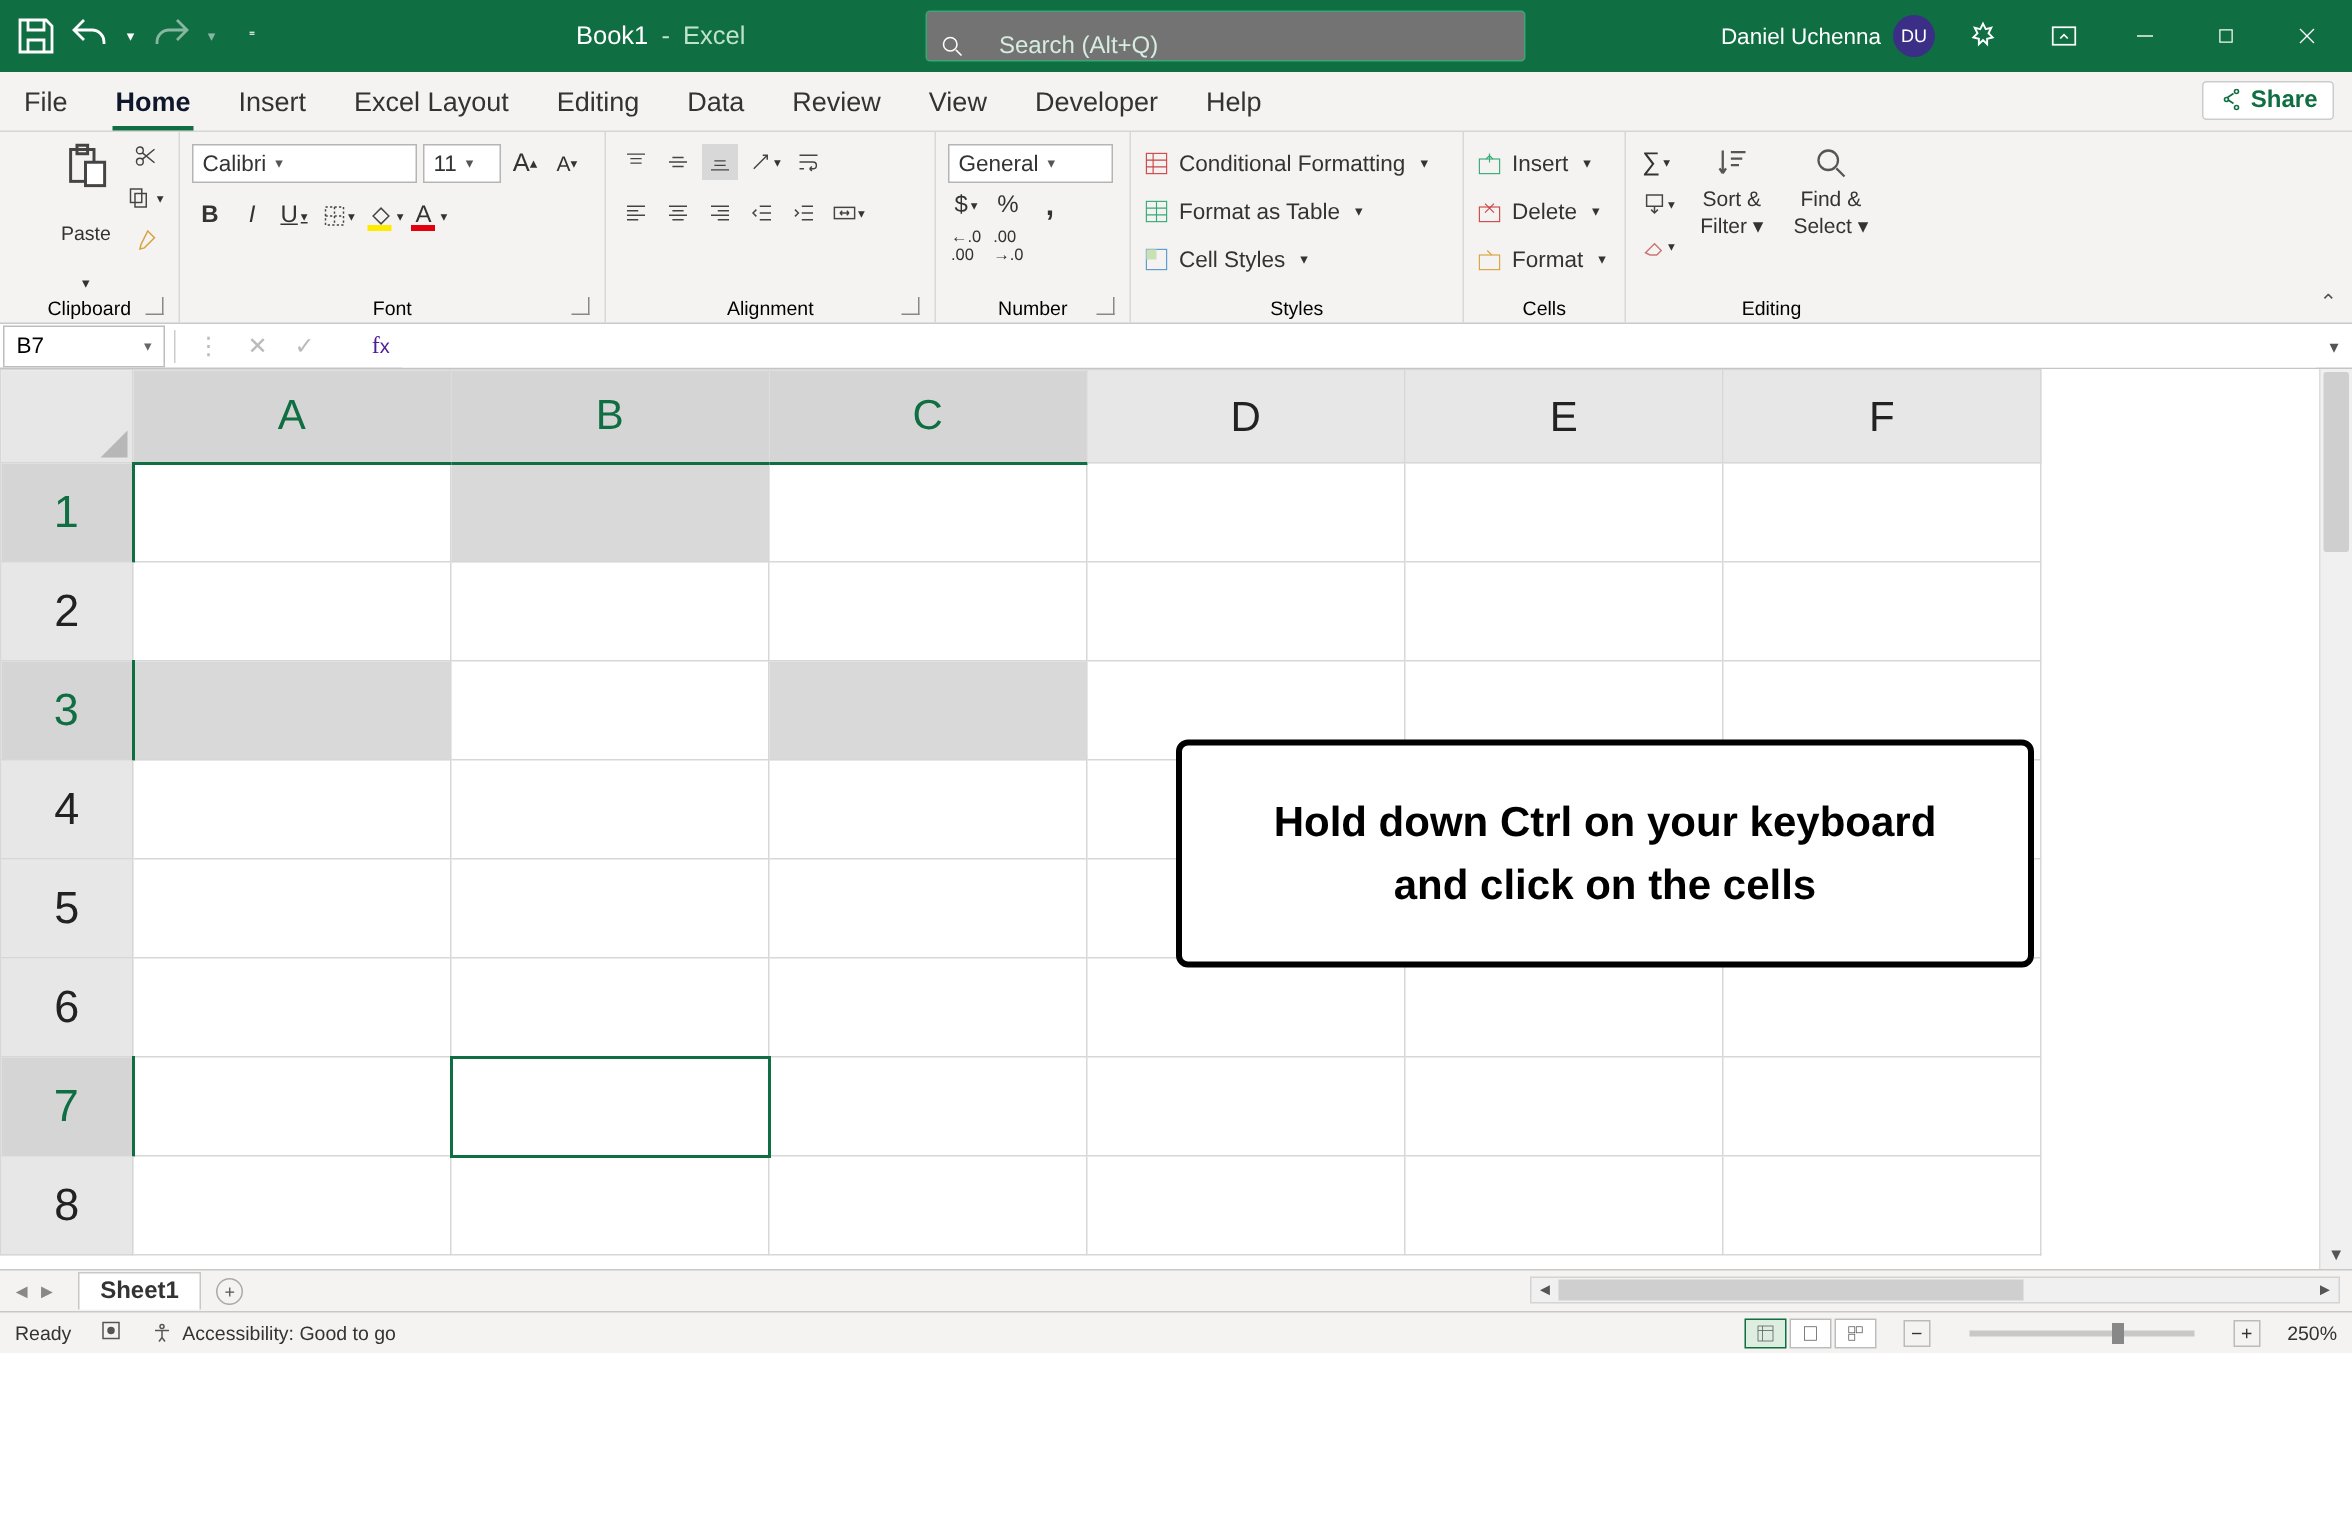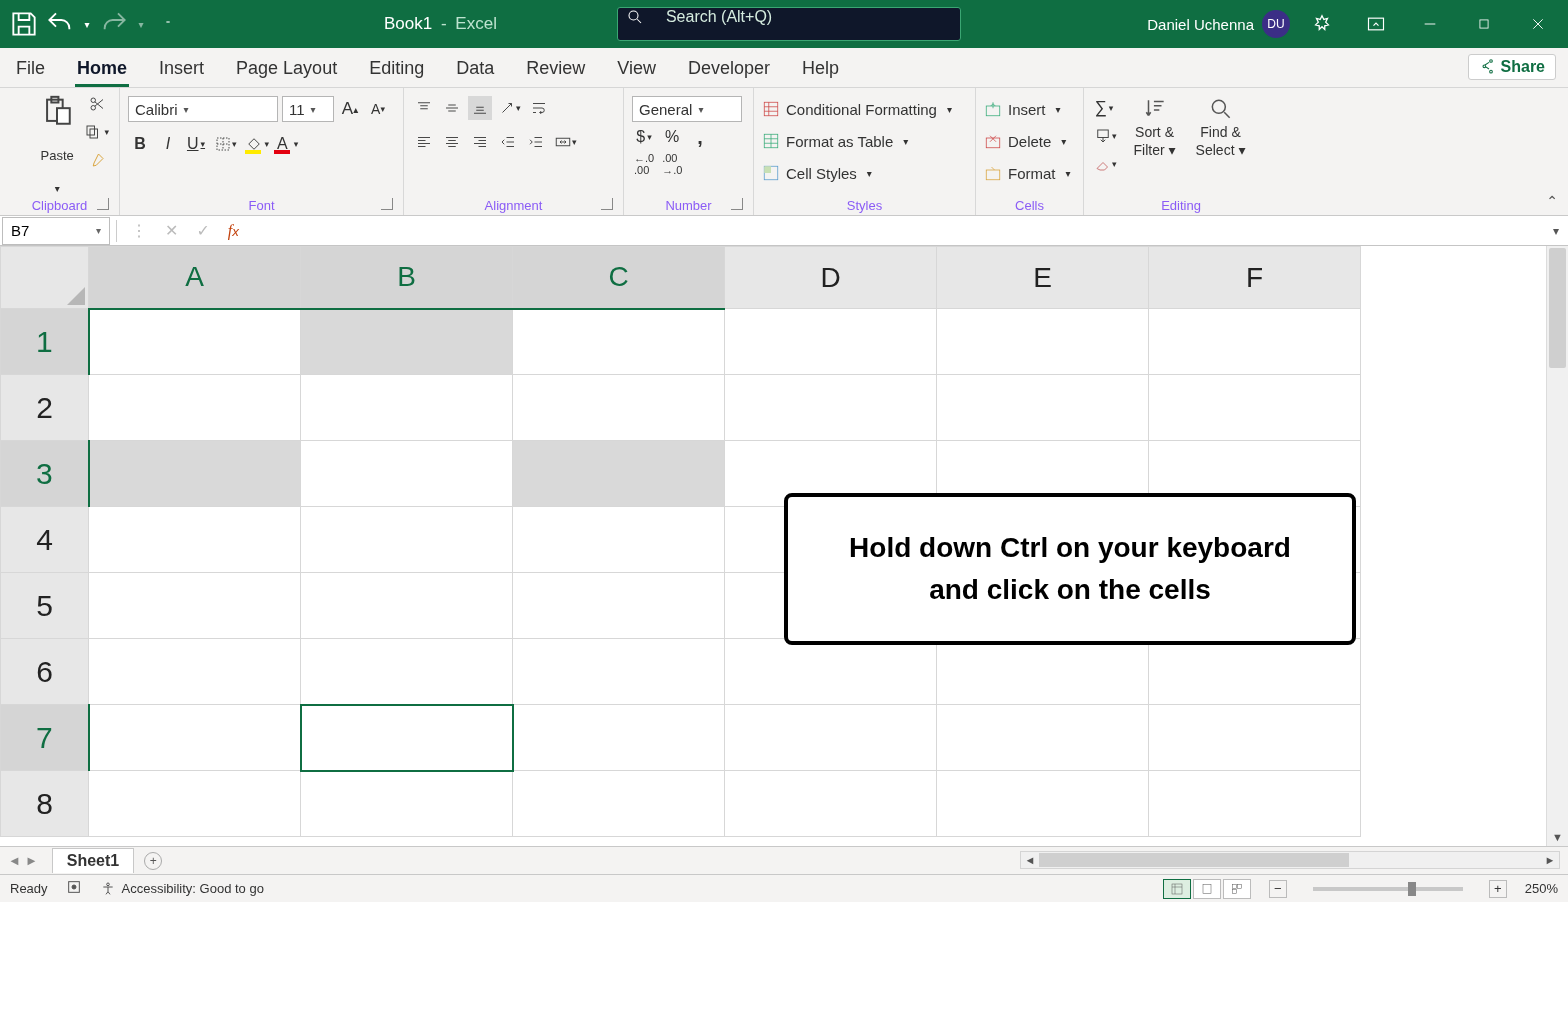--- a/index.html
+++ b/index.html
@@ -6,59 +6,59 @@
 html, body { width: 1568px; height: 1020px; overflow: hidden; background: #fff; }
 
 
 .titlebar { height: 48px; background: #0f6e42; display: flex; align-items: center; color: #fff; padding: 0 8px; }
 .titlebar .qat { display: flex; align-items: center; gap: 4px; }
 .titlebar .qat-btn { width: 32px; height: 32px; display:flex; align-items:center; justify-content:center; color:#fff; font-size:16px; }
 .titlebar .doc-title { margin-left: 200px; font-size: 17px; }
 .titlebar .doc-title .book { color:#fff; }
 .titlebar .doc-title .dash { color:#bde3cf; margin:0 4px; }
 .titlebar .doc-title .app  { color:#bde3cf; }
-.titlebar .search { margin-left: 120px; width: 344px; height: 34px; background:#0f172a; border:1px solid #3ba673; border-radius:3px; display:flex; align-items:flex-start; padding:0 8px; color:#d5ecdf; font-size:16px; gap:12px; }
+.titlebar .search { margin-left: 120px; width: 400px; height: 34px; background:#737373; border:1px solid #3ba673; border-radius:3px; display:flex; align-items:flex-end; padding:0 8px; color:#d5ecdf; font-size:16px; gap:12px; }
 .titlebar .search-inner{ flex:1; display:flex; align-items:center; gap:18px; margin-left:10px;}
 .titlebar .right { margin-left:auto; display:flex; align-items:center; gap:10px; }
 .titlebar .user { display:flex; align-items:center; gap:8px; font-size:15px; }
 .titlebar .avatar { width:28px; height:28px; border-radius:50%; background:#3b2e86; display:flex; align-items:center; justify-content:center; font-size:12px; }
 .titlebar .win-btn { width:44px; height:40px; display:flex; align-items:center; justify-content:center; font-size:14px; }
 .titlebar svg { fill:none; stroke:#fff; stroke-width:1.4; }
 
 
 .tabrow { height: 40px; background:#f4f3f2; border-bottom:1px solid #d6d6d6; display:flex; align-items:flex-end; padding:0 14px; gap:28px; position:relative; }
 .tabrow .tab { font-size:18px; color:#333; padding:6px 2px 8px; cursor:default; }
 .tabrow .tab.active { color:#0f172a; font-weight:600; border-bottom:3px solid #0f6e42; padding-bottom:5px; }
 .tabrow .share { position:absolute; right:12px; top:6px; background:#fff; border:1px solid #ccc; border-radius:3px; padding:3px 10px; color:#0f6e42; font-size:16px; font-weight:600; display:flex; align-items:center; gap:6px;}
 
 
 .ribbon { height: 128px; background:#f4f3f2; border-bottom:1px solid #c9c9c9; display:flex; position:relative; }
 .ribbon .group { border-right:1px solid #d8d8d8; padding:4px 8px 2px; display:flex; flex-direction:column; justify-content:space-between; }
 .ribbon .group .body { display:flex; gap:8px; align-items:flex-start; flex:1; }
-.ribbon .group .label { text-align:center; font-size:13px; color:#8b5cf6; padding-top:2px; display:flex; justify-content:center; align-items:flex-start; gap:6px; position:relative;}
+.ribbon .group .label { text-align:center; font-size:13px; color:#000000; padding-top:2px; display:flex; justify-content:center; align-items:flex-start; gap:6px; position:relative;}
 .ribbon .group .launcher { width:12px; height:12px; border:1px solid #888; border-top:none; border-left:none; display:inline-block; position:absolute; right:2px; bottom:3px;}
 .ribbon .btn { height:24px; min-width:24px; display:flex; align-items:center; justify-content:center; font-size:13px; color:#333; padding:0 2px; }
 .ribbon .btn svg { width:18px; height:18px; stroke:#444; fill:none; stroke-width:1.3; }
 .ribbon .combo { height:26px; border:1px solid #b5b5b5; background:#fff; display:flex; align-items:center; padding:0 6px; font-size:15px; color:#333; }
 .ribbon .combo .arr { margin-left:6px; font-size:10px; color:#555; }
 .ribbon .bigbtn { display:flex; flex-direction:column; align-items:center; justify-content:flex-start; width:48px; padding-top:2px; font-size:13px; color:#333; gap:20px;margin-left:32px;}
 .ribbon .icon-stack{display:flex;flex-direction:column;gap:4px;}
 .ribbon .row{display:flex;gap:4px;align-items:center;}
 .ribbon .styles-btn{display:flex;align-items:center;gap:6px;font-size:15px;color:#333;height:26px;}
 .ribbon .cells-btn{display:flex;align-items:center;gap:6px;font-size:15px;color:#333;height:26px;}
 .ribbon .editing-col{display:flex;flex-direction:column;gap:4px;align-items:flex-start;}
 .ribbon .editing-big{display:flex;flex-direction:column;align-items:center;font-size:14px;color:#333;gap:2px;width:60px;}
 .ribbon .collapse-chevron{position:absolute;right:10px;bottom:6px;font-size:14px;color:#555;}
 
 
 .formula-bar { height:30px; border-bottom:1px solid #c5c5c5; display:flex; align-items:center; background:#fff; }
 .name-box { width:108px; height:28px; border:1px solid #bdbdbd; margin:0 0 0 2px; display:flex; align-items:center; padding:0 8px; font-size:15px; background:#fff; justify-content:space-between;}
 .name-box .arr{font-size:10px;color:#666;}
 .formula-btns { display:flex; align-items:center; padding:0 8px; gap:18px; color:#888; font-size:16px;}
-.formula-btns .fx{font-style:italic;font-family:serif;color:#c2410c;}
+.formula-btns .fx{font-family:serif;color:#4c1d95;margin-left:20px;}
 .formula-input{flex:1;height:28px;border:none;outline:none;font-size:15px;padding:0 6px;}
 .formula-bar .expand{width:24px;text-align:center;color:#555;font-size:12px;}
 
 
 .grid-wrap{position:relative;height:600px;background:#fff;}
 .grid-scroll-v{position:absolute;right:0;top:0;width:22px;bottom:0;background:#f0f0f0;border-left:1px solid #dcdcdc;}
 .grid-scroll-v .thumb{position:absolute;left:2px;right:2px;top:2px;height:120px;background:#cfcfcf;border-radius:2px;}
 .grid-scroll-v .btn-up,.grid-scroll-v .btn-down{position:absolute;left:0;right:0;height:18px;display:flex;align-items:center;justify-content:center;font-size:11px;color:#555;}
 .grid-scroll-v .btn-up{top:0;} .grid-scroll-v .btn-down{bottom:0;}
 
@@ -166,21 +166,21 @@
           <path d="M5 5l14 14M19 5L5 19"></path>
         </svg>
       </div>
   </div>
 </div>
 
 <div class="tabrow">
   <div class="tab">File</div>
   <div class="tab active">Home</div>
   <div class="tab">Insert</div>
-  <div class="tab">Page Layout</div>
+  <div class="tab">Excel Layout</div>
   <div class="tab">Editing</div>
   <div class="tab">Data</div>
   <div class="tab">Review</div>
   <div class="tab">View</div>
   <div class="tab">Developer</div>
   <div class="tab">Help</div>
   <div class="share">
     <svg viewBox="0 0 24 24" width="16" height="16" style="stroke:#0f6e42;fill:none;stroke-width:1.6">
         <path d="M15 5l-6 4m6 6l-6-4m-1 2a2 2 0 110-4 2 2 0 010 4zm10-8a2 2 0 110-4 2 2 0 010 4zm0 16a2 2 0 110-4 2 2 0 010 4z"></path>
       </svg>

